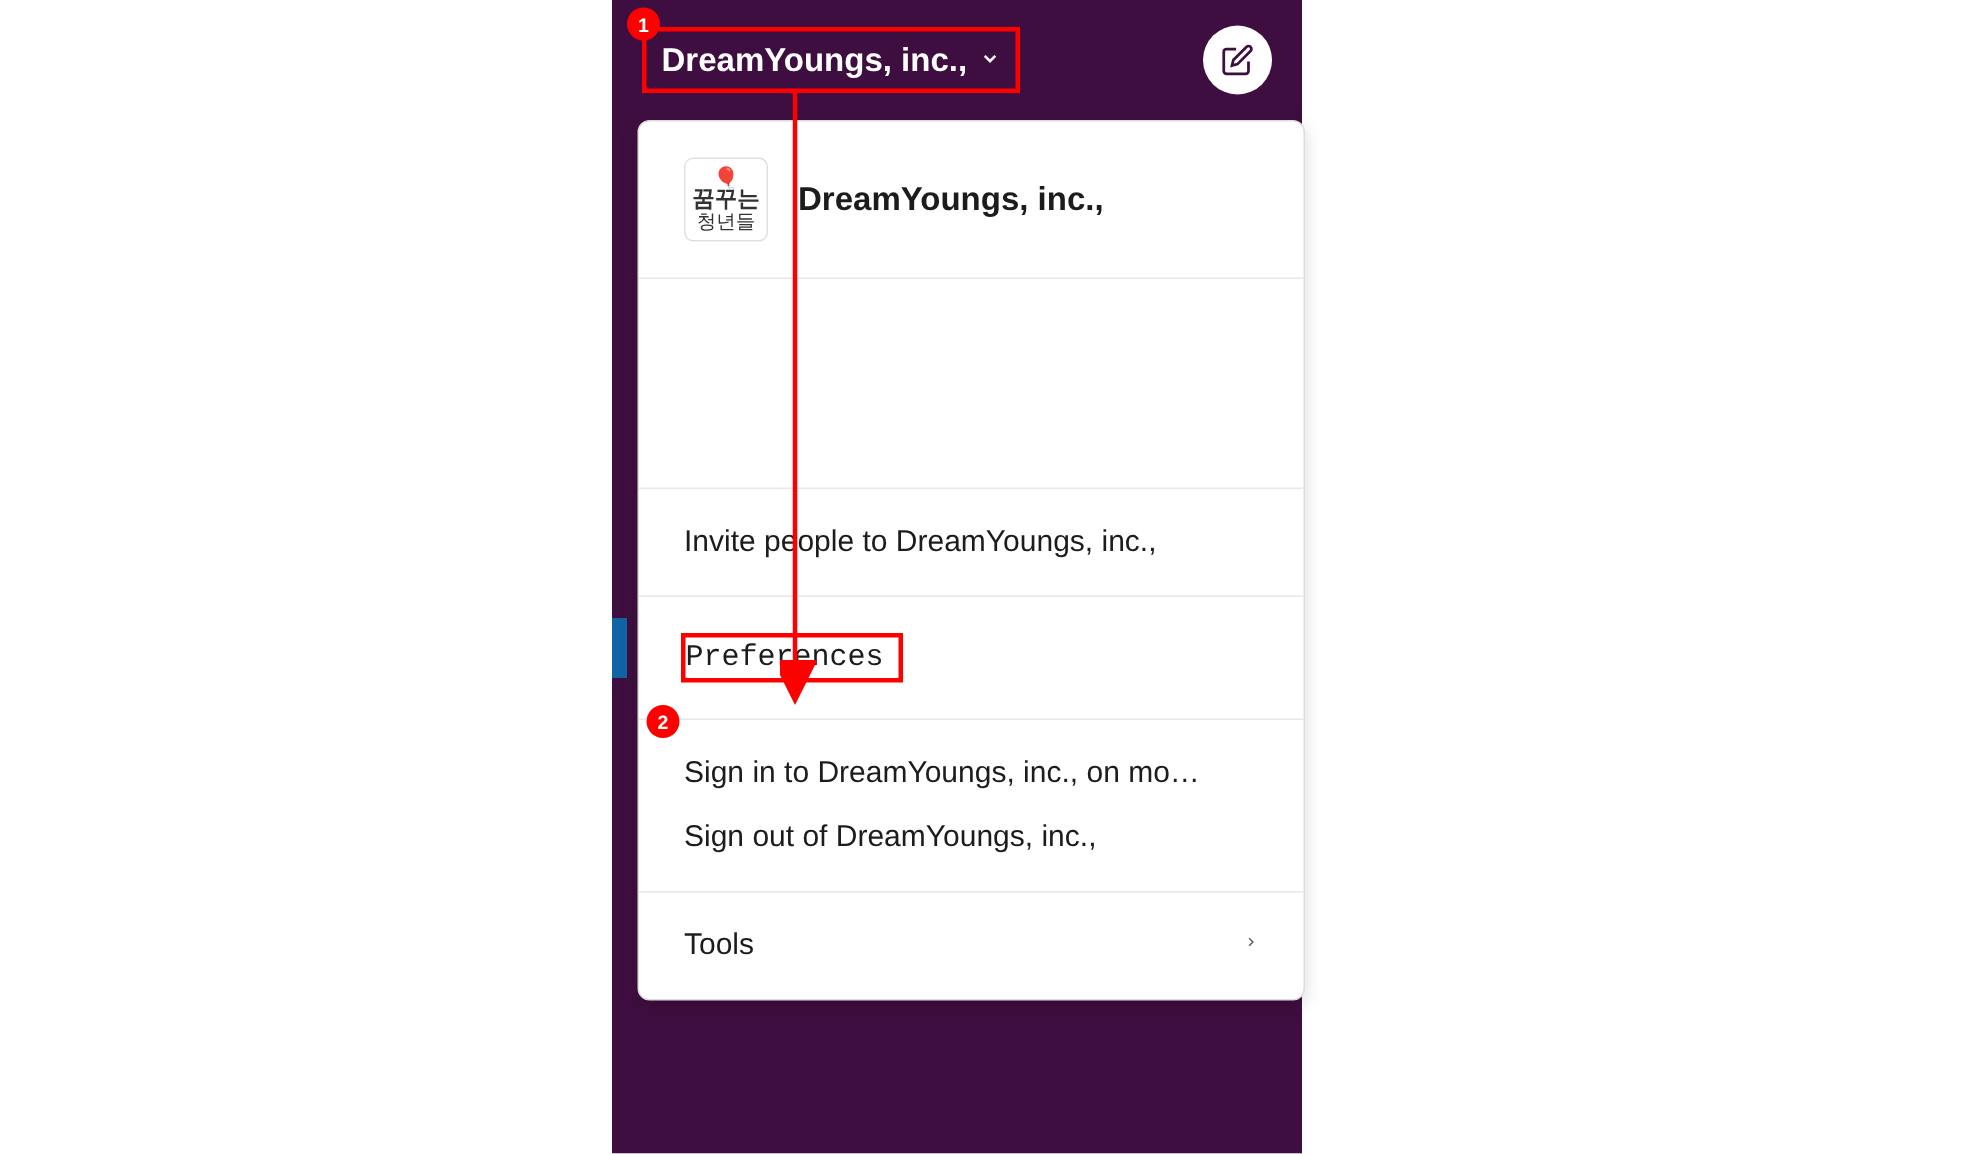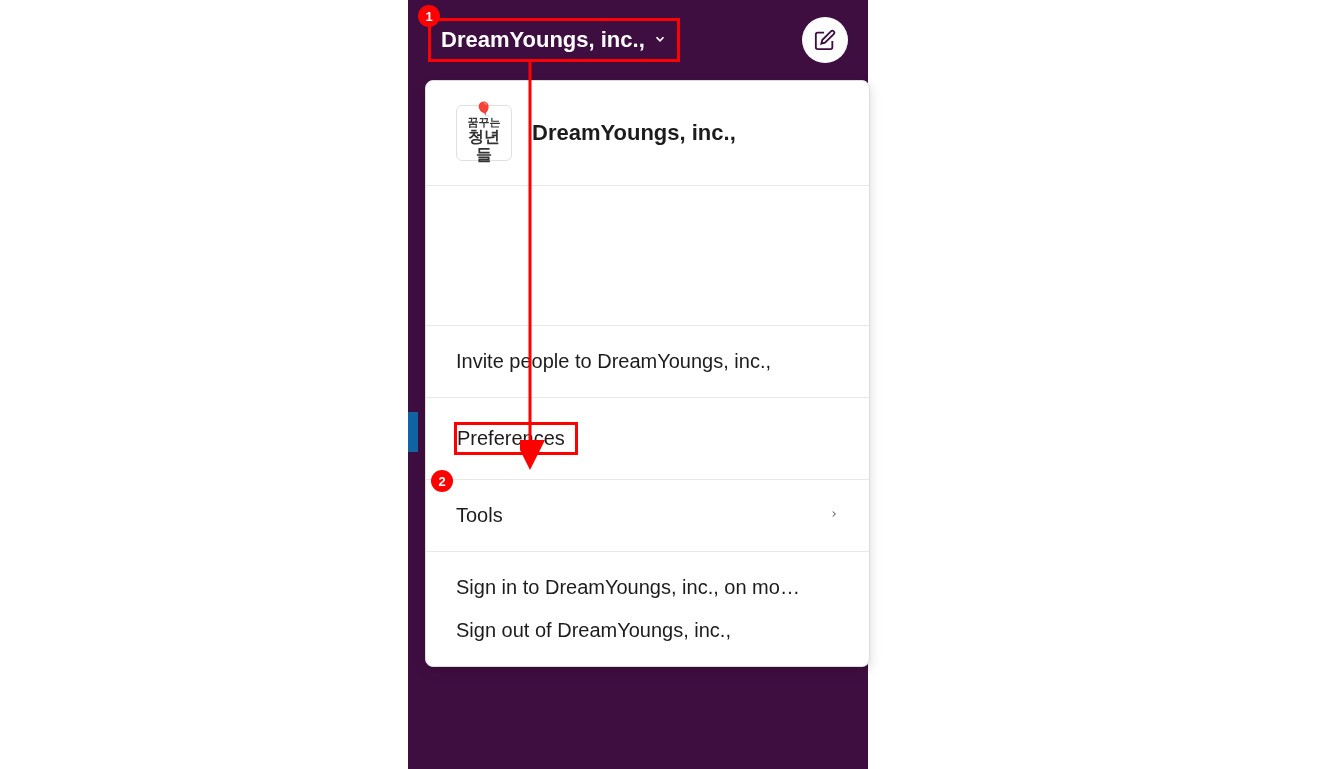--- a/index.html
+++ b/index.html
@@ -102,26 +102,26 @@
       padding: 4px;
       text-align: center;
     }
     .logo-balloons {
       font-size: 14px;
       line-height: 1;
     }
     .logo-text1 {
       color: #333;
       font-weight: bold;
-      font-size: 11px;
+      font-size: 15px;
     }
     .logo-text2 {
       color: #333;
-      font-weight: bold;
-      font-size: 16px;
+      font-weight: normal;
+      font-size: 13px;
     }
     .workspace-title {
       color: #1d1c1d;
       font-size: 22px;
       font-weight: 800;
     }
     .menu-spacer {
       height: 140px;
       border-bottom: 1px solid #e8e8e8;
     }
@@ -153,20 +153,21 @@
       color: #616061;
       font-size: 16px;
     }
     .preferences-item {
     }
     .preferences-box {
       border: 3px solid #ff0000;
       display: inline-block;
       padding: 2px 10px 2px 0;
       margin-left: -2px;
+      font-family: Liberation Mono, monospace;
     }
     .annotation-badge {
       position: absolute;
       width: 22px;
       height: 22px;
       border-radius: 50%;
       background: #ff0000;
       color: #ffffff;
       font-size: 13px;
       font-weight: bold;
@@ -233,35 +234,35 @@
   <div class="menu-section">
     <div class="menu-item preferences-item">
       <span class="preferences-box">
         <span class="menu-item-label">Preferences</span>
       </span>
     </div>
   </div>
 
   <div class="menu-section">
     <div class="menu-item">
+      <span class="menu-item-label">Sign in to DreamYoungs, inc., on mo…</span>
+    </div>
+    <div class="menu-item">
+      <span class="menu-item-label">Sign out of DreamYoungs, inc.,</span>
+    </div>
+  </div>
+
+  <div class="menu-section">
+    <div class="menu-item">
       <span class="menu-item-label">Tools</span>
       <span class="submenu-arrow">
         <svg width="10" height="16" viewBox="0 0 24 24" fill="none" stroke="#616061" stroke-width="2.5">
           <polyline points="9 18 15 12 9 6"></polyline>
         </svg>
       </span>
-    </div>
-  </div>
-
-  <div class="menu-section">
-    <div class="menu-item">
-      <span class="menu-item-label">Sign in to DreamYoungs, inc., on mo…</span>
-    </div>
-    <div class="menu-item">
-      <span class="menu-item-label">Sign out of DreamYoungs, inc.,</span>
     </div>
   </div>
 </div>
 
 <div class="annotation-badge badge-1">1</div>
 <div class="annotation-badge badge-2">2</div>
 
 <svg class="annotation-arrow" style="left:520px; top:60px;" width="30" height="410">
   <defs>
     <marker id="arrowhead" markerWidth="10" markerHeight="10" refX="5" refY="5" orient="auto">

